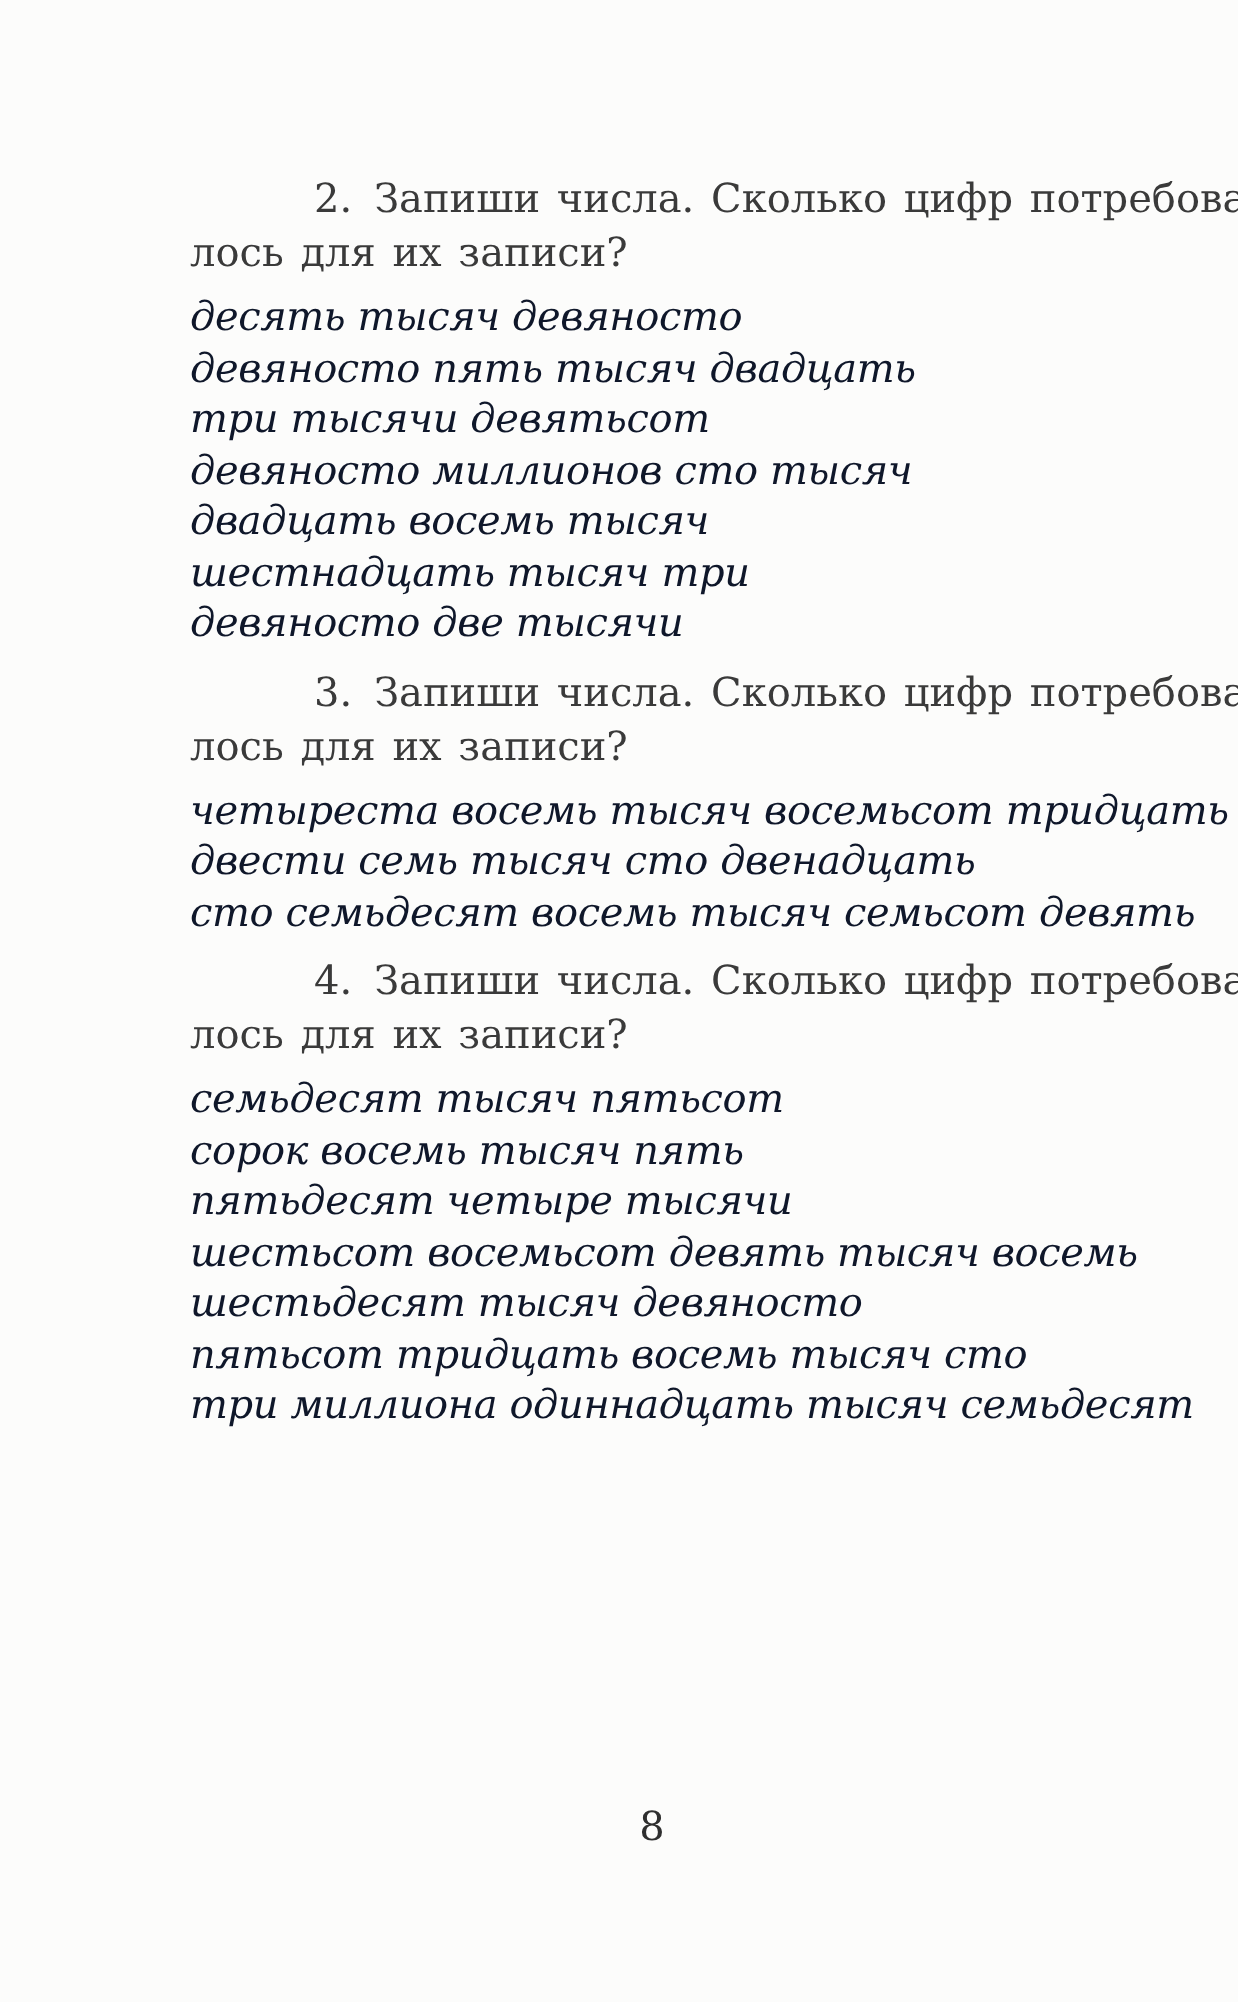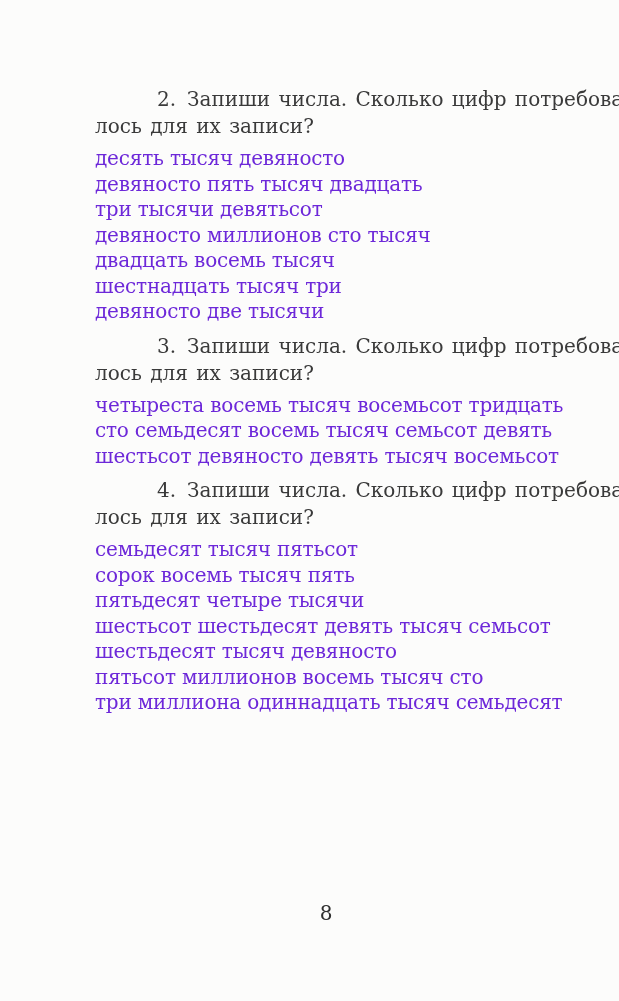--- a/index.html
+++ b/index.html
@@ -43,21 +43,22 @@
     margin-right: 11px;
   }
 
   .items {
     font-size: 20px;
     line-height: 25.5px;
     letter-spacing: -0.2px;
   }
   .item {
     white-space: nowrap;
-    color: #6d28d9;
+    color: #0f172a;
+    font-style: italic;
   }
 
   .page-number {
     position: absolute;
     top: 901px;
     left: 95px;
     width: 462px;
     text-align: center;
     font-size: 20px;
     color: #2f2f2f;
@@ -85,37 +86,37 @@
       </div>
     </section>
 
     <section class="exercise">
       <p class="prompt">
         <span class="prompt-line first"><span class="exercise-number">3.</span><span>Запиши числа. Сколько цифр потребова-</span></span>
         <span class="prompt-line">лось для их записи?</span>
       </p>
       <div class="items">
         <div class="item">четыреста восемь тысяч восемьсот тридцать</div>
+        <div class="item">двести семь тысяч сто двенадцать</div>
         <div class="item">сто семьдесят восемь тысяч семьсот девять</div>
-        <div class="item">шестьсот девяносто девять тысяч восемьсот</div>
       </div>
     </section>
 
     <section class="exercise">
       <p class="prompt">
         <span class="prompt-line first"><span class="exercise-number">4.</span><span>Запиши числа. Сколько цифр потребова-</span></span>
         <span class="prompt-line">лось для их записи?</span>
       </p>
       <div class="items">
         <div class="item">семьдесят тысяч пятьсот</div>
         <div class="item">сорок восемь тысяч пять</div>
         <div class="item">пятьдесят четыре тысячи</div>
-        <div class="item">шестьсот шестьдесят девять тысяч семьсот</div>
+        <div class="item">шестьсот восемьсот девять тысяч восемь</div>
         <div class="item">шестьдесят тысяч девяносто</div>
-        <div class="item">пятьсот миллионов восемь тысяч сто</div>
+        <div class="item">пятьсот тридцать восемь тысяч сто</div>
         <div class="item">три миллиона одиннадцать тысяч семьдесят</div>
       </div>
     </section>
 
   </div>
 
   <div class="page-number">8</div>
 </div>
 
 </body></html>

